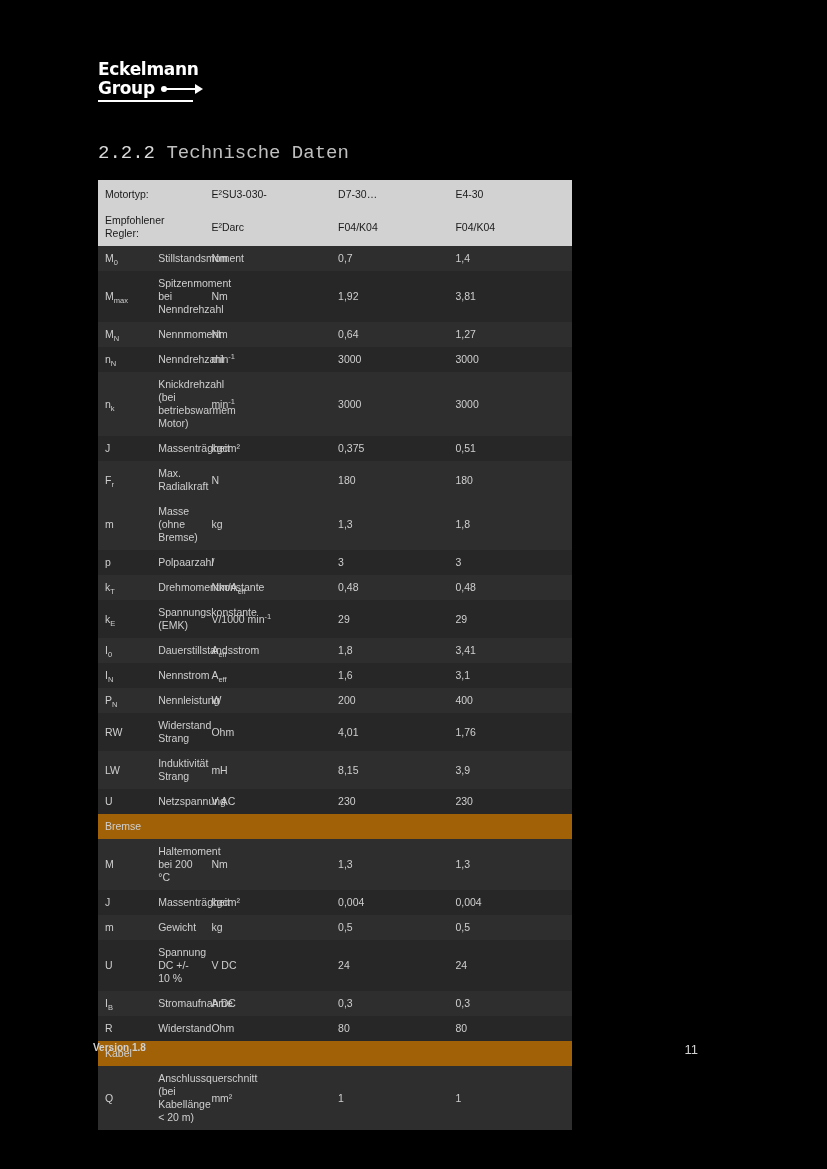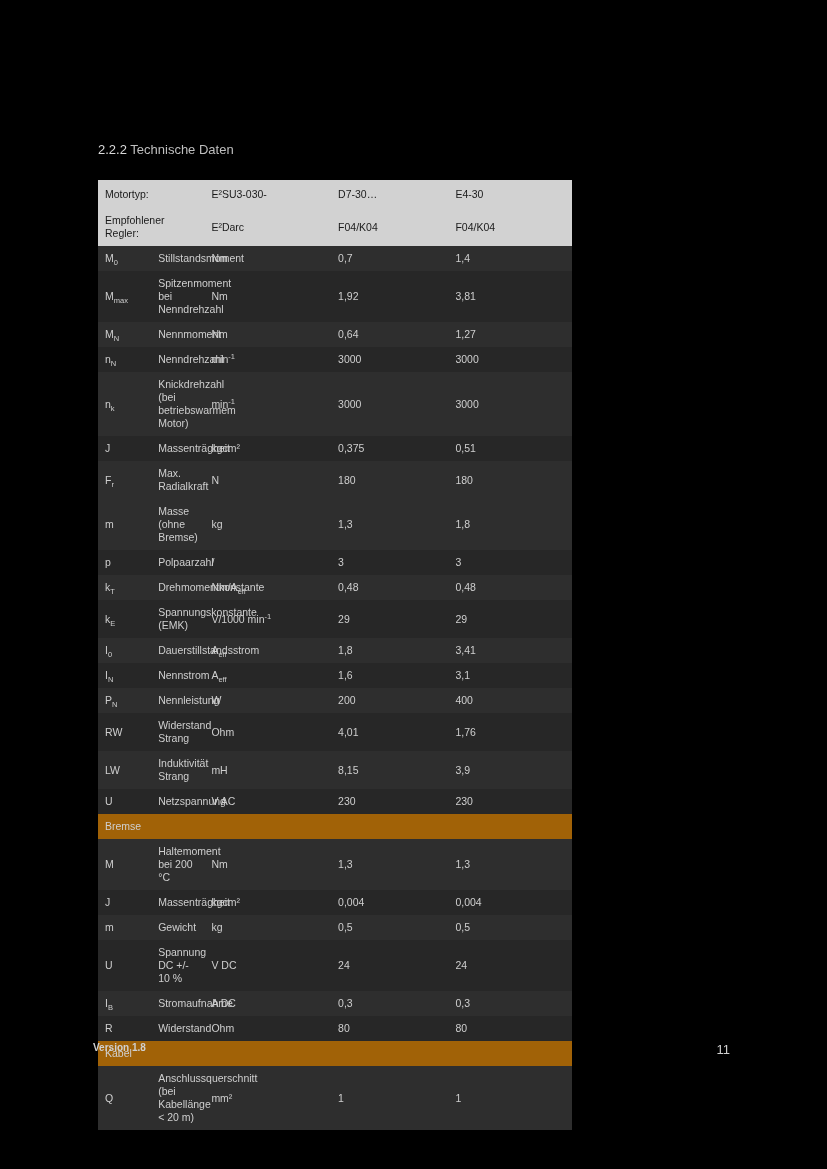--- a/index.html
+++ b/index.html
@@ -74,22 +74,22 @@
     height: 2px;
     background: #ffffff;
   }
 
   
   .heading {
     position: absolute;
     left: 98px;
     top: 142px;
     color: #bfbfbf;
-    font-size: 13px;
-    font-family: Liberation Sans, sans-serif;
+    font-size: 19px;
+    font-family: Liberation Mono, monospace;
   }
   .heading .num {
     color: #d9d9d9;
   }
 
   
   .table-wrap {
     position: absolute;
     left: 98px;
     top: 180px;
@@ -135,33 +135,45 @@
   .footer-version {
     position: absolute;
     left: 93px;
     top: 1042px;
     color: #d0d0d0;
     font-size: 10px;
     font-weight: bold;
   }
   .footer-page {
     position: absolute;
-    left: 700px;
+    left: 668px;
     top: 1042px;
     width: 30px;
     text-align: right;
     color: #d0d0d0;
     font-size: 13px;
   }
 </style>
 </head>
 <body>
 
 <div class="page">
 
+  <div class="logo">
+    <div class="logo-line1">Eckelmann</div>
+    <div class="logo-row2">
+      <div class="logo-line2">Group</div>
+      <div class="logo-arrow">
+        <div class="dot"></div>
+        <div class="shaft"></div>
+        <div class="head"></div>
+      </div>
+    </div>
+    <div class="logo-underline"></div>
+  </div>
 
   <div class="heading">
     <span class="num">2.2.2</span>
     <span>Technische Daten</span>
   </div>
 
   <div class="table-wrap">
     <table class="spec">
       <tbody id="tbody">
           <tr class="header-row">

